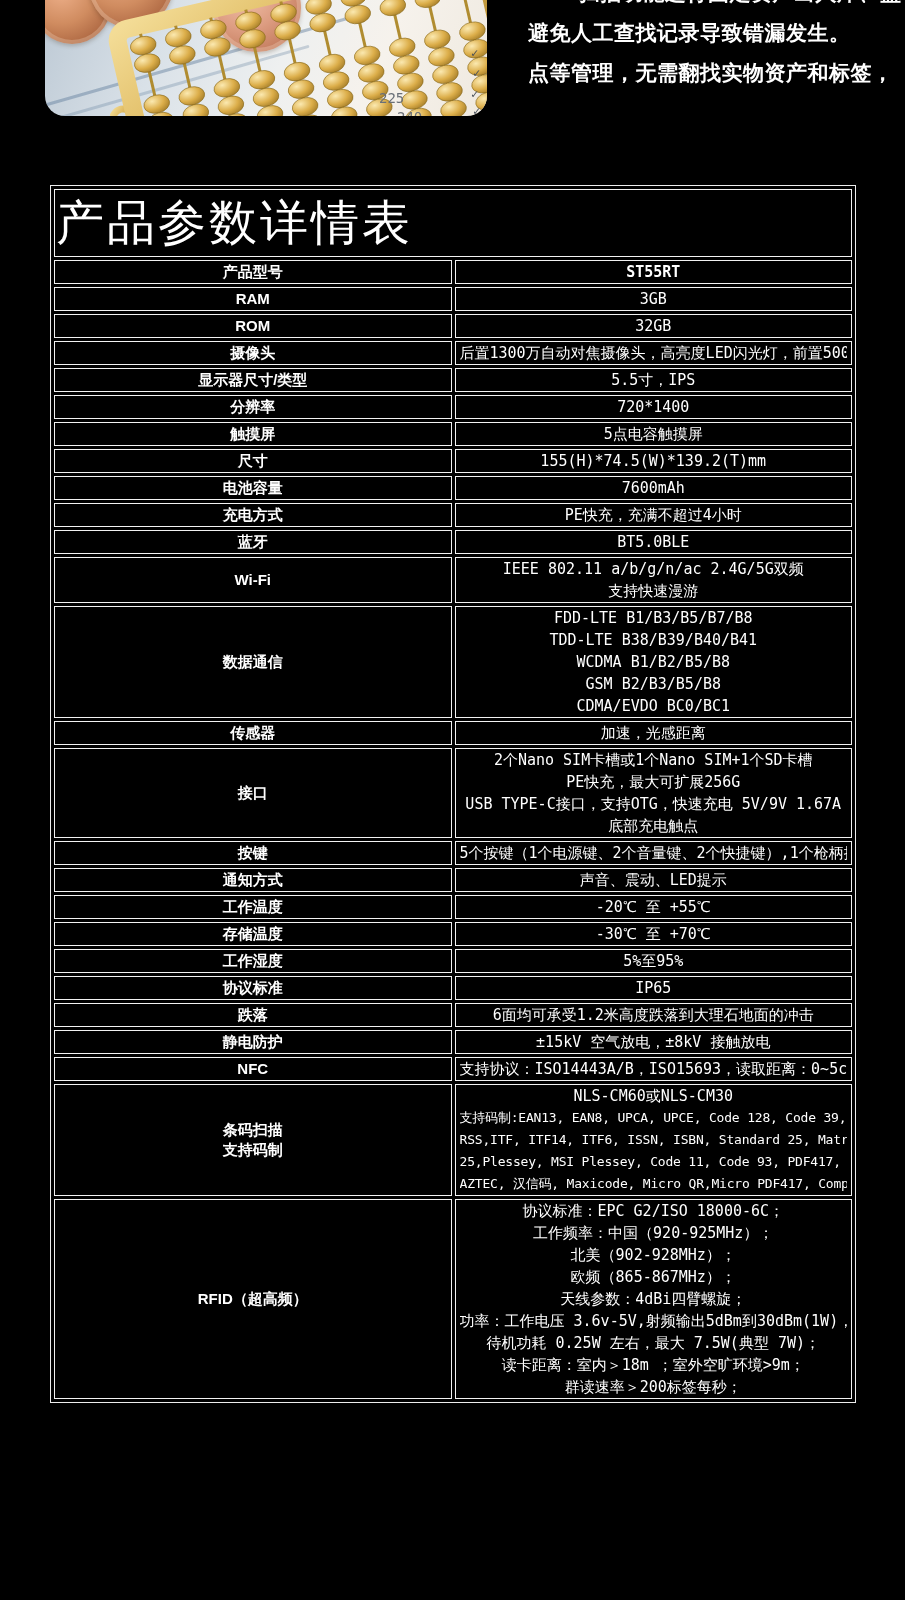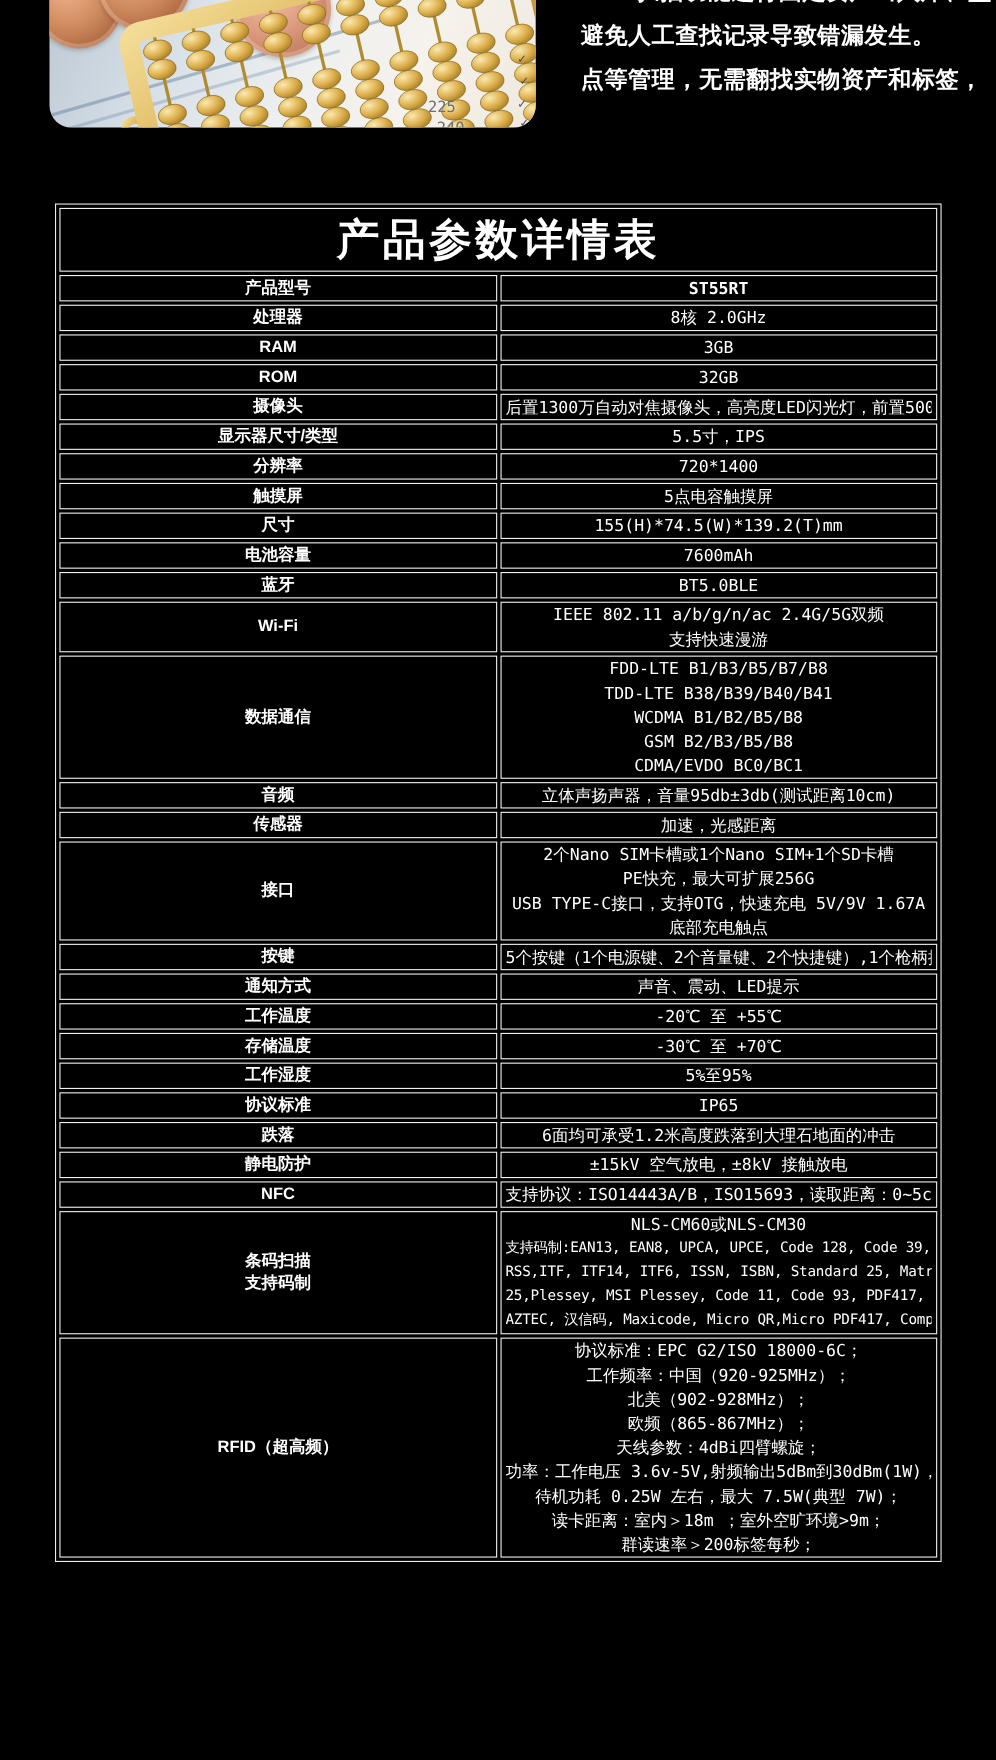--- a/index.html
+++ b/index.html
@@ -21,41 +21,41 @@
   .paper-line.l3{left:150px;top:40px;width:140px;height:2px;background:rgba(120,140,165,.35);}
   .coin{position:absolute;border-radius:50%;
     background:radial-gradient(circle at 36% 32%,#eeb08a 0%,#d08c60 45%,#b06a44 75%,#94522f 100%);
     box-shadow:inset 0 0 0 4px rgba(255,235,215,.25), 0 2px 4px rgba(60,40,20,.25);}
   .coin.c1{left:-12px;top:12px;width:78px;height:78px;}
   .coin.c2{left:44px;top:-10px;width:84px;height:84px;}
   .coin.c3{left:168px;top:10px;width:88px;height:88px;
     background:radial-gradient(circle at 36% 32%,#f2c3ab 0%,#dd9d82 45%,#c47c5e 78%,#a96246 100%);}
   .abacus-wrap{position:absolute;left:66px;top:22px;width:410px;height:240px;transform:rotate(-13deg);}
   .photo-num{position:absolute;color:#6a7078;font-size:14px;font-family:"DejaVu Sans Mono",monospace;}
-  .photo-num.n1{left:344px;top:136px;}
+  .photo-num.n1{left:334px;top:136px;}
   .photo-num.n2{left:352px;top:155px;}
   .photo-check{position:absolute;color:#474f59;font-size:12px;font-family:"DejaVu Sans Mono",monospace;}
 
   
   .desc{
     position:absolute;left:528px;top:-27px;width:370px;
     font-size:21px;line-height:40px;font-weight:700;letter-spacing:.5px;color:#fff;
   }
   .desc div{white-space:nowrap;}
 
   
   table.spec{
     position:absolute;left:50px;top:185px;width:806px;
     border-collapse:separate;border-spacing:3px;
     background:#000;border:1px solid #ededed;
     table-layout:fixed;
   }
   table.spec td,table.spec th{border:1px solid #f2f2f2;color:#fff;background:#000;vertical-align:middle;}
   th.title-cell{
-    height:54px;text-align:center;font-size:39px;font-weight:700;letter-spacing:3px;
+    height:54px;text-align:left;font-size:48px;font-weight:400;letter-spacing:3px;
     font-family:"Liberation Sans",sans-serif;
   }
   td.label{
     width:158px;text-align:center;font-size:15px;font-weight:700;
     line-height:20px;padding:1px 2px;white-space:pre-line;
     font-family:"Liberation Sans",sans-serif;
   }
   td.value{
     text-align:center;font-size:15px;line-height:22px;padding:0 4px;
     font-family:"DejaVu Sans Mono","Liberation Mono",monospace;
@@ -202,26 +202,20 @@
       </tr>
     </thead>
     <tbody id="spec-rows">
         <tr class="bold">
           <td class="label">产品型号</td>
           <td class="value single">
             <div>ST55RT</div>
           </td>
         </tr>
         <tr>
-          <td class="label">处理器</td>
-          <td class="value single">
-            <div>8核 2.0GHz</div>
-          </td>
-        </tr>
-        <tr>
           <td class="label">RAM</td>
           <td class="value single">
             <div>3GB</div>
           </td>
         </tr>
         <tr>
           <td class="label">ROM</td>
           <td class="value single">
             <div>32GB</div>
           </td>
@@ -253,20 +247,26 @@
         <tr>
           <td class="label">尺寸</td>
           <td class="value single">
             <div>155(H)*74.5(W)*139.2(T)mm</div>
           </td>
         </tr>
         <tr>
           <td class="label">电池容量</td>
           <td class="value single">
             <div>7600mAh</div>
+          </td>
+        </tr>
+        <tr>
+          <td class="label">充电方式</td>
+          <td class="value single">
+            <div>PE快充，充满不超过4小时</div>
           </td>
         </tr>
         <tr>
           <td class="label">蓝牙</td>
           <td class="value single">
             <div>BT5.0BLE</div>
           </td>
         </tr>
         <tr>
           <td class="label">Wi-Fi</td>
@@ -276,26 +276,20 @@
           </td>
         </tr>
         <tr>
           <td class="label">数据通信</td>
           <td class="value">
             <div>FDD-LTE B1/B3/B5/B7/B8</div>
             <div>TDD-LTE B38/B39/B40/B41</div>
             <div>WCDMA B1/B2/B5/B8</div>
             <div>GSM B2/B3/B5/B8</div>
             <div>CDMA/EVDO BC0/BC1</div>
-          </td>
-        </tr>
-        <tr>
-          <td class="label">音频</td>
-          <td class="value single">
-            <div>立体声扬声器，音量95db±3db(测试距离10cm)</div>
           </td>
         </tr>
         <tr>
           <td class="label">传感器</td>
           <td class="value single">
             <div>加速，光感距离</div>
           </td>
         </tr>
         <tr>
           <td class="label">接口</td>

